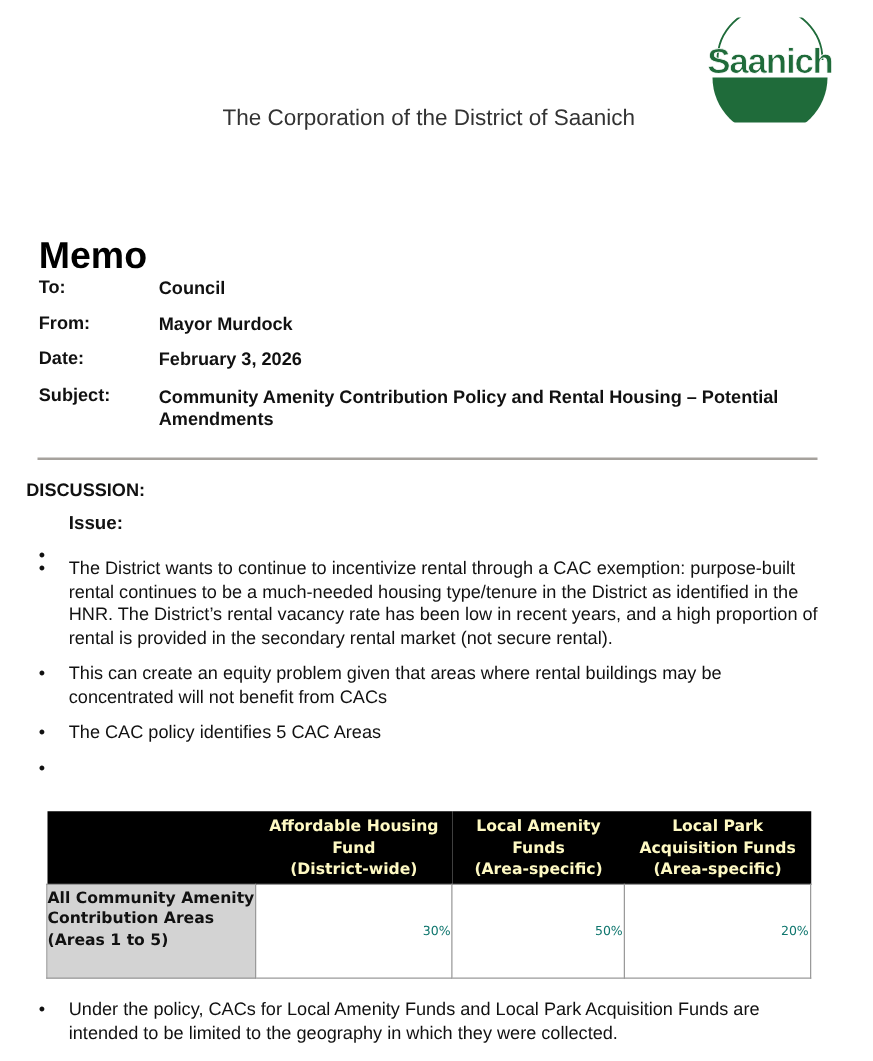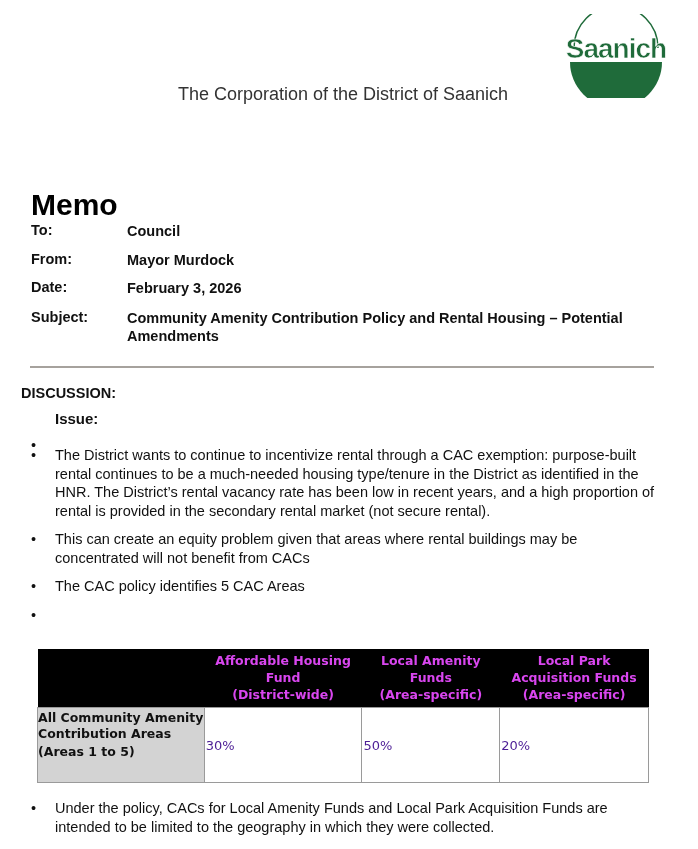--- a/index.html
+++ b/index.html
@@ -14,23 +14,23 @@
   .hdr-row .val { position:absolute; left:96px; width:520px; line-height:18px; }
   .rule { position:absolute; left:30px; top:366px; width:624px; height:2px; background:#a6a29d; }
   .discussion { position:absolute; left:21px; top:385px; font-size:14.5px; font-weight:bold; }
   .issue { position:absolute; left:31px; top:410px; font-size:15px; font-weight:bold;margin-left:24px; }
   .bullets { position:absolute; left:31px; width:630px; margin:0; padding:0; list-style:none;
              font-size:14.5px; line-height:18.5px; color:#111; }
   .bullets li { position:relative; padding-left:24px; margin-bottom:10px; }
   .bullets li .dot { position:absolute; left:0; top:0; }
   table.cac { position:absolute; left:37px; top:649px; width:612px; border-collapse:collapse;
               font-family:"DejaVu Sans", sans-serif; font-size:12.5px; }
-  table.cac th { background:#000; color:#d946ef; font-weight:bold; text-align:center;
+  table.cac th { background:#000; color:#fef9c3; font-weight:bold; text-align:center;
                  padding:3px 4px 4px; line-height:17px; vertical-align:top; height:50px; }
-  table.cac td { border:1px solid #9a9a9a; text-align:left; color:#4c1d95; font-size:13px; height:70px; }
+  table.cac td { border:1px solid #9a9a9a; text-align:right; color:#0f766e; font-size:10px; height:70px; }
   table.cac td.rowhead { background:#d3d3d3; text-align:left; font-weight:bold; color:#111;
                          font-size:12.5px; line-height:16px; padding:2px 0; vertical-align:top; }
   .rowhead .sub { display:block; margin-top:2px; }
 </style>
 </head>
 <body>
 
 <div class="logo">
   <svg width="120" height="84" viewBox="0 0 120 84">
     <path d="M18 34 A42 42 0 0 1 102 34" fill="none" stroke="#1f6b3a" stroke-width="1.5"></path>

